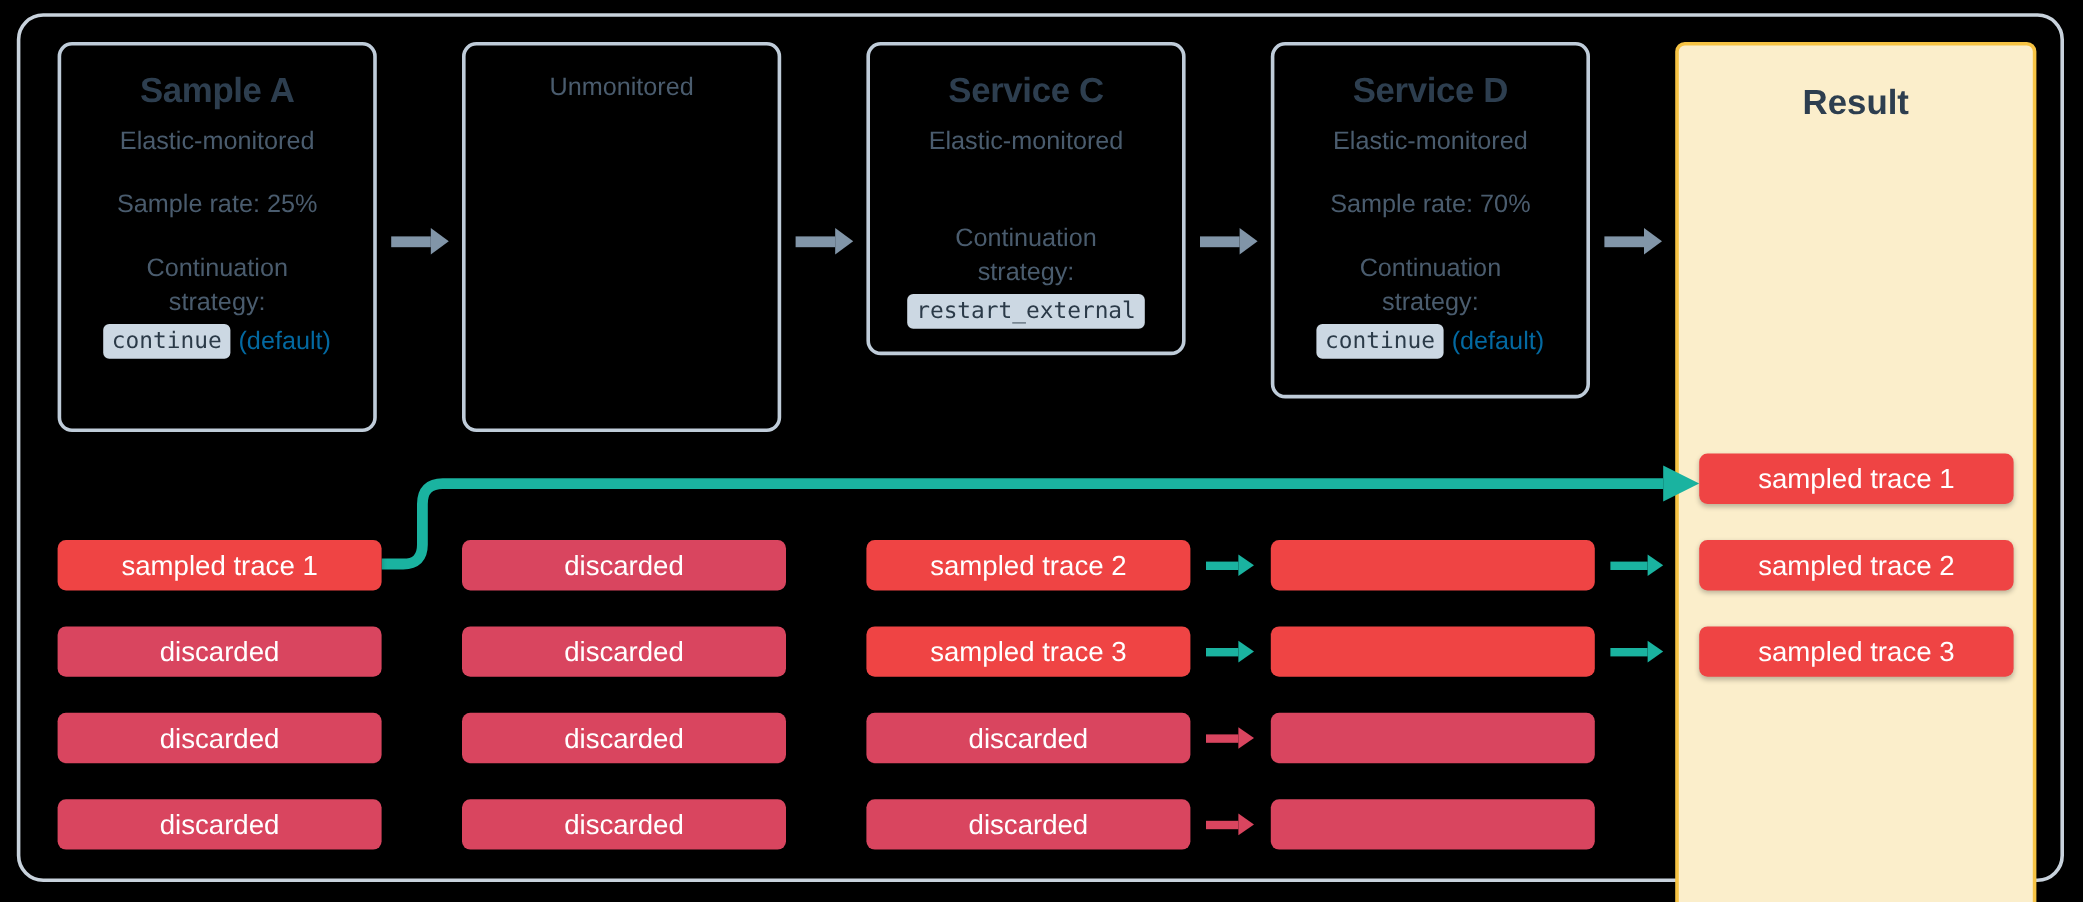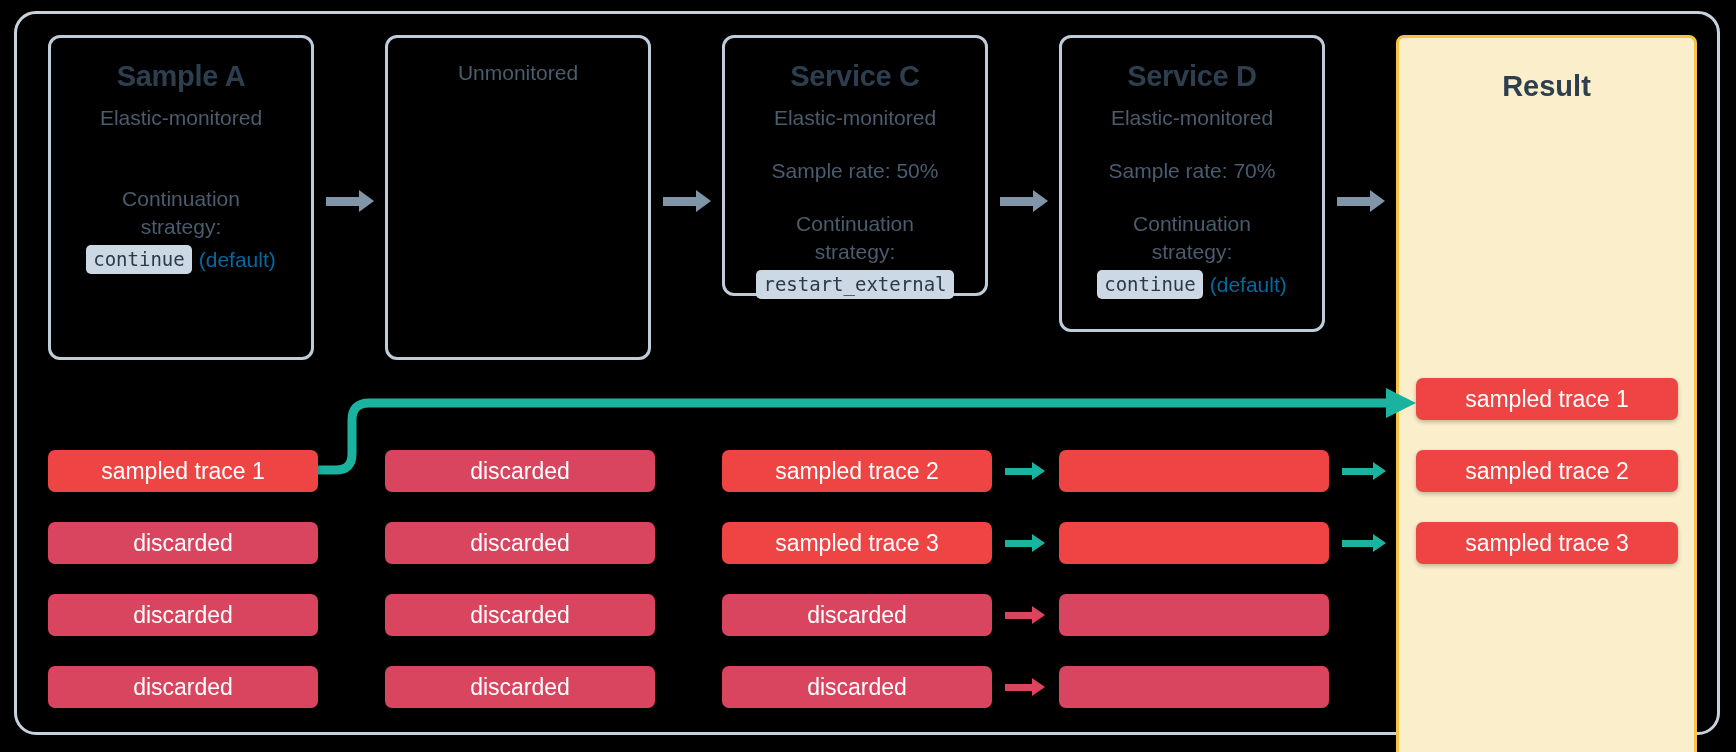--- a/index.html
+++ b/index.html
@@ -164,40 +164,40 @@
 <body>
 
 <div id="stage">
 
   <div class="outer-frame"></div>
 
   <div class="service-card" style="left:48px; top:35px; width:266px; height:325px;">
     <div class="svc-title">Sample A</div>
     <div class="svc-sub">Elastic-monitored</div>
     <div class="svc-gap"></div>
+    <div class="svc-sub">Sample rate: 25%</div>
     <div class="svc-gap-sm"></div>
     <div class="svc-cont">
       <div>Continuation</div>
       <div>strategy:</div>
     </div>
     <div class="strategy-line">
       <span class="code-chip">continue</span>
       <span class="default-note">(default)</span>
     </div>
   </div>
 
   <div class="service-card" style="left:385px; top:35px; width:266px; height:325px;">
     <div class="svc-sub">Unmonitored</div>
   </div>
 
   <div class="service-card" style="left:722px; top:35px; width:266px; height:261px;">
     <div class="svc-title">Service C</div>
     <div class="svc-sub">Elastic-monitored</div>
     <div class="svc-gap"></div>
-    <div class="svc-sub">Sample rate: 50%</div>
     <div class="svc-gap-sm"></div>
     <div class="svc-cont">
       <div>Continuation</div>
       <div>strategy:</div>
     </div>
     <div class="strategy-line">
       <span class="code-chip">restart_external</span>
 
     </div>
   </div>

